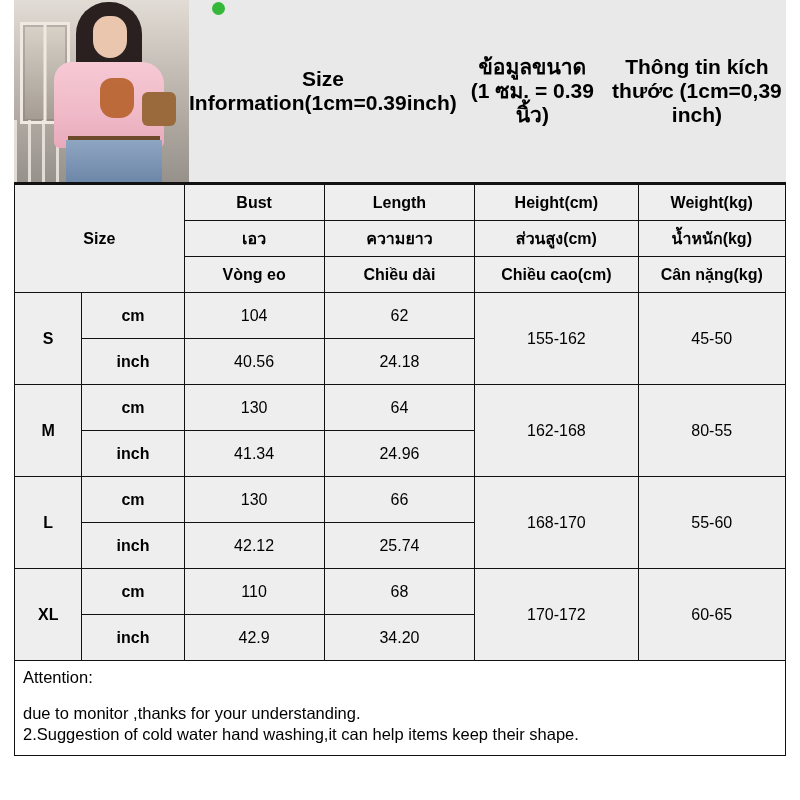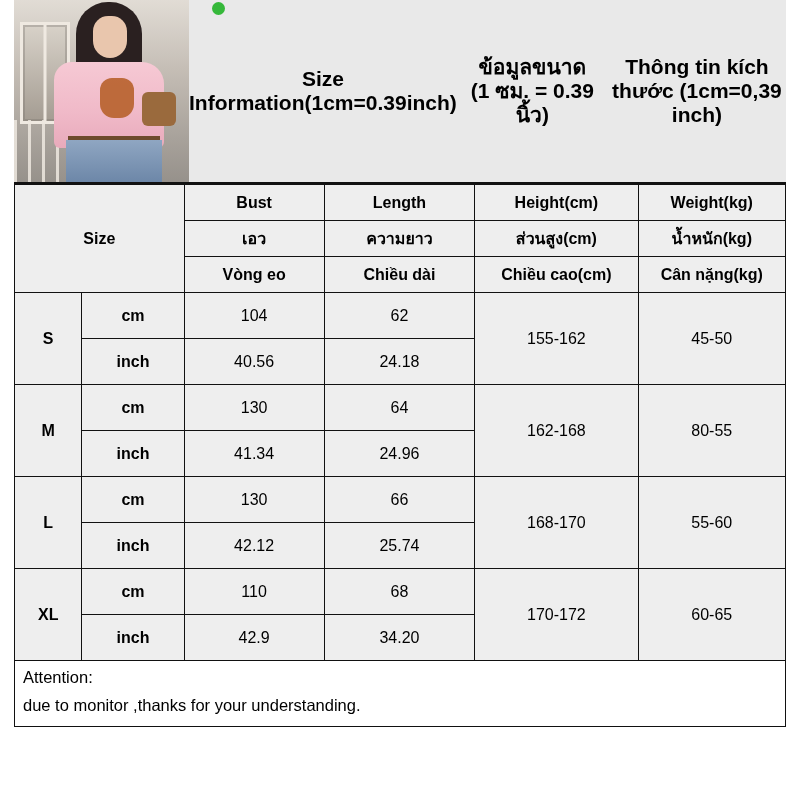--- a/index.html
+++ b/index.html
@@ -175,21 +175,21 @@
     background: #ffffff;
     padding: 6px 8px 10px 8px;
     box-sizing: border-box;
   }
   .attention p {
     margin: 0 0 1px 0;
     font-size: 16.5px;
     color: #000;
     line-height: 1.22;
   }
-  .attention .att-title { margin-bottom: 8px; }
+  .attention .att-title { margin-bottom: 16px; }
 </style>
 </head>
 <body>
 
 <div class="page">
   <div class="sheet">
 
     <div class="header">
       <div class="photo">
         <div class="wall"></div>
@@ -295,16 +295,17 @@
           <td class="unit-cell">inch</td>
           <td class="val-cell">42.9</td>
           <td class="val-cell">34.20</td>
         </tr>
       </tbody>
     </table>
 
     <div class="attention">
       <p class="att-title">Attention:</p>
       <p>due to monitor ,thanks for your understanding.</p>
+      <p>2.Suggestion of cold water hand washing,it can help items keep their shape.</p>
     </div>
 
   </div>
 </div>
 
 </body></html>

